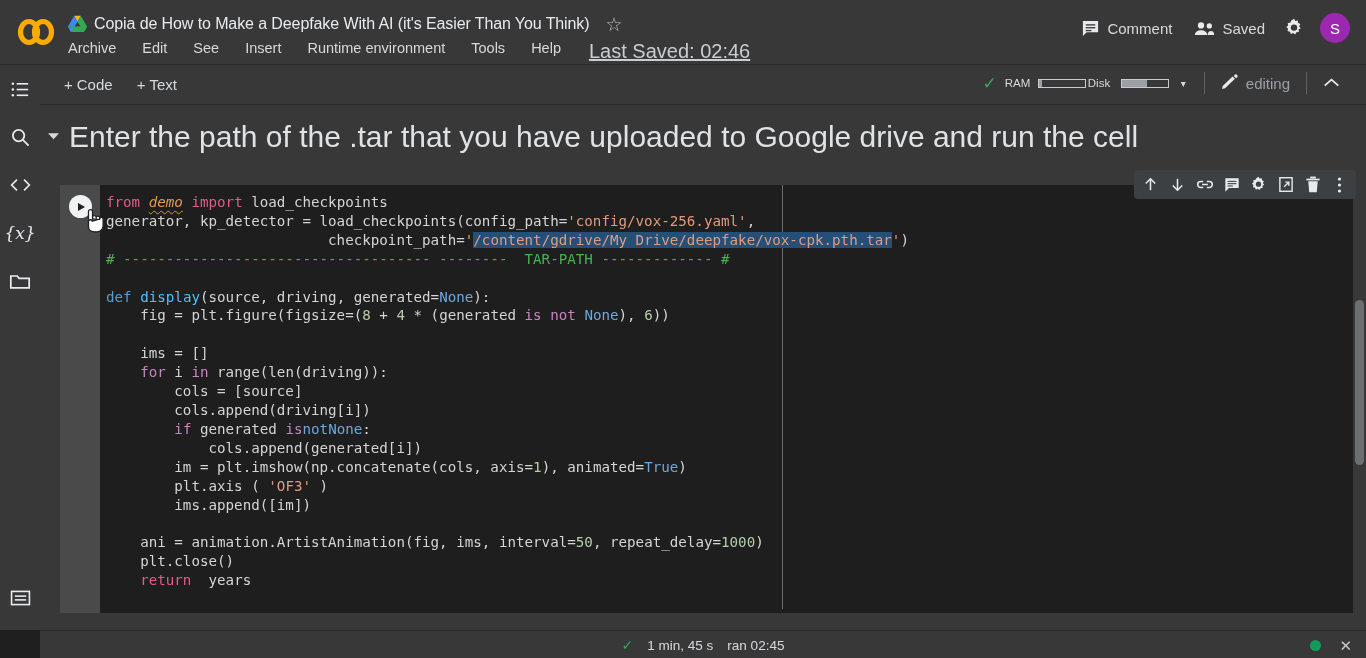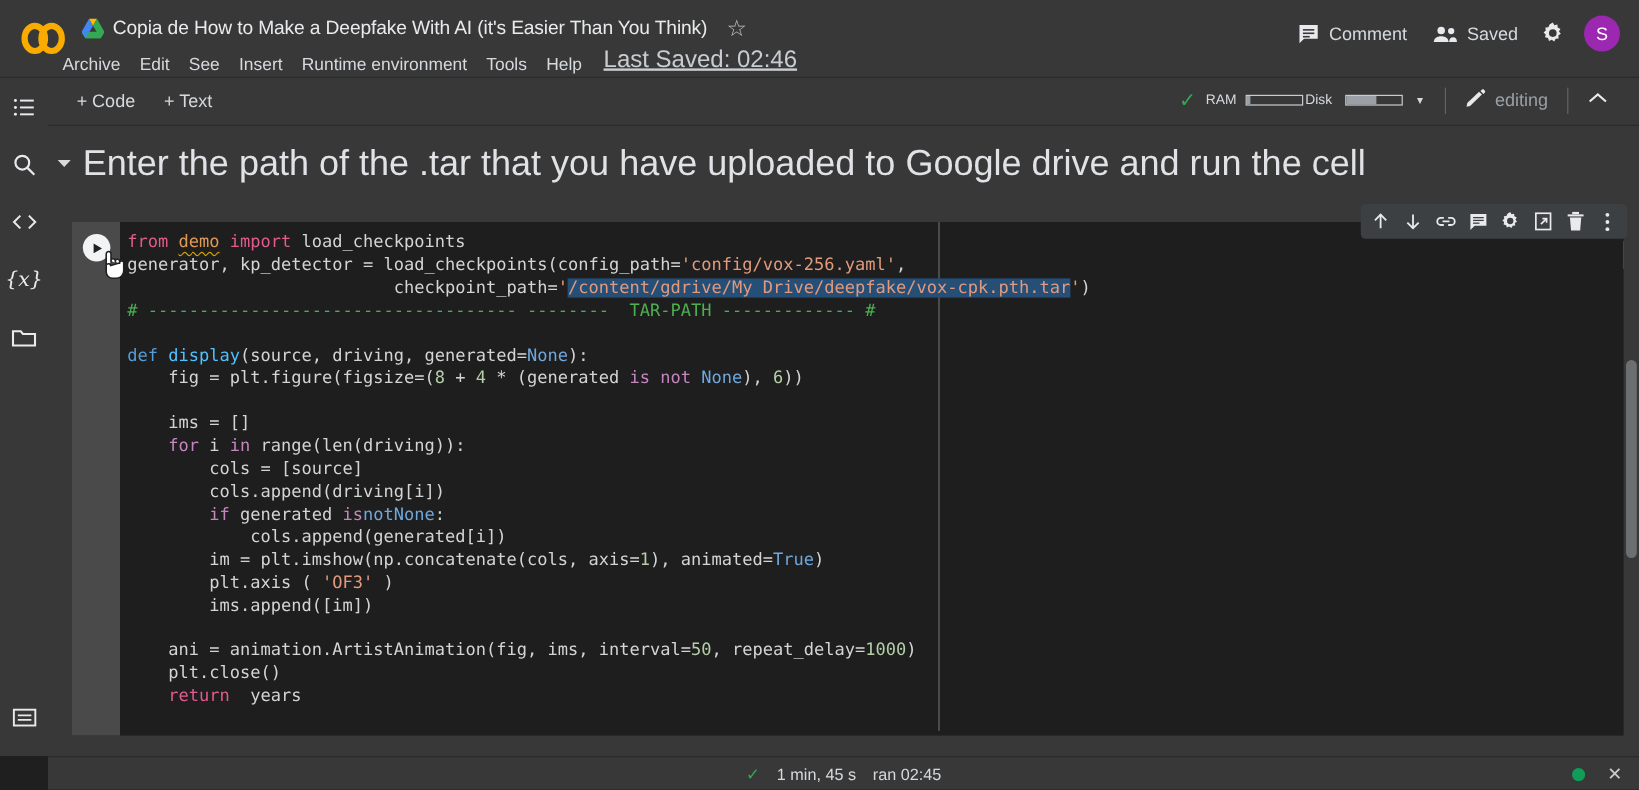--- a/index.html
+++ b/index.html
@@ -24,22 +24,22 @@
     display: flex; align-items: center; gap: 7px;
   }
   #drive-icon { width: 19px; height: 18px; display: block; }
   #notebook-title {
     font-size: 16px; color: #e8eaed; white-space: nowrap;
     letter-spacing: -0.1px;
   }
   #star-icon { margin-left: 9px; color: #bdc1c6; font-size: 19px; line-height: 1; }
 
   #menu-row {
-    position: absolute; left: 52px; top: 40px; height: 22px;
-    display: flex; align-items: flex-end; gap: 0px;
+    position: absolute; left: 68px; top: 40px; height: 22px;
+    display: flex; align-items: flex-start; gap: 10px;
   }
   .menu-item {
     font-size: 14.5px; color: #d6dade; padding: 0 8px; white-space: nowrap;
     cursor: default;
   }
   .menu-item:first-child { padding-left: 0; }
   #last-saved {
     font-size: 20px; color: #c9cdd1; text-decoration: underline;
     margin-left: 10px; white-space: nowrap;
   }
@@ -171,21 +171,21 @@
   pre#code {
     position: absolute; left: 6px; top: 8px;
     font-family: "DejaVu Sans Mono", monospace;
     font-size: 14.2px; line-height: 18.9px;
     color: #d4d4d4; white-space: pre;
   }
   
   .kw   { color: #e35a8c; }            
   .kw2  { color: #c586c0; }            
   .mod  { color: #e09a56; text-decoration: underline wavy #cfa300 1px;
-          text-underline-offset: 3px; }
+          text-underline-offset: 3px; font-style: italic; }
   .str  { color: #e39a7c; }
   .num  { color: #b5cea8; }
   .cmt  { color: #4caf50; }
   .bi   { color: #6fa8dc; }            
   .def  { color: #569cd6; }
   .fname{ color: #4fc1ff; }
   .pl   { color: #d4d4d4; }
   .sel  { background: #264f78; }
 
   

